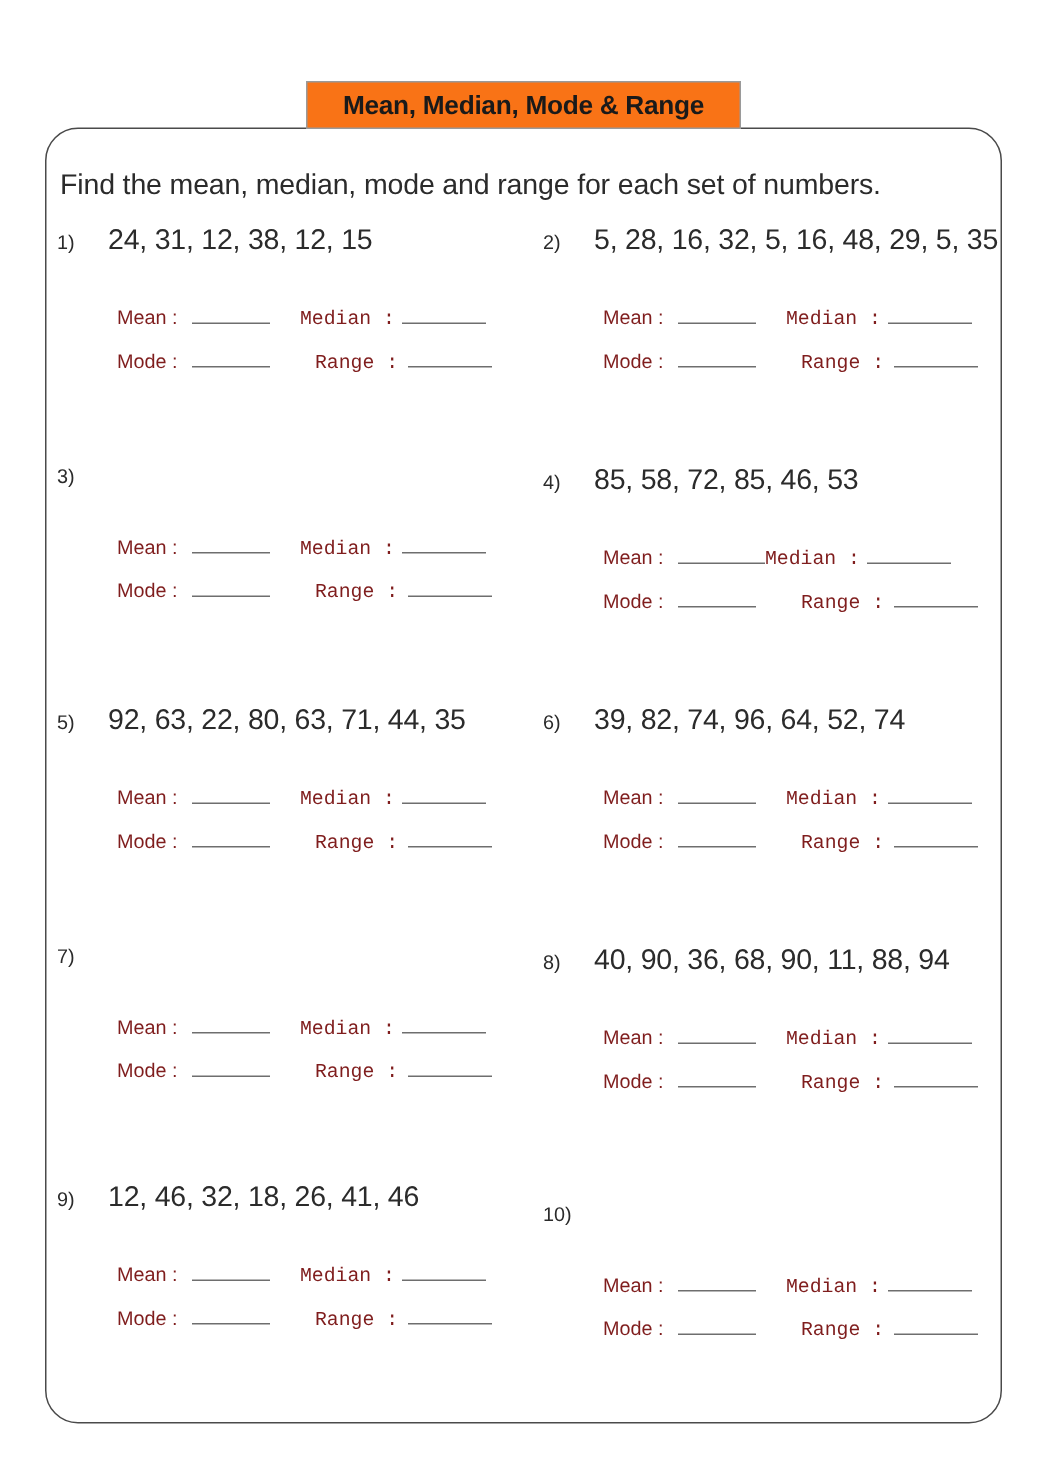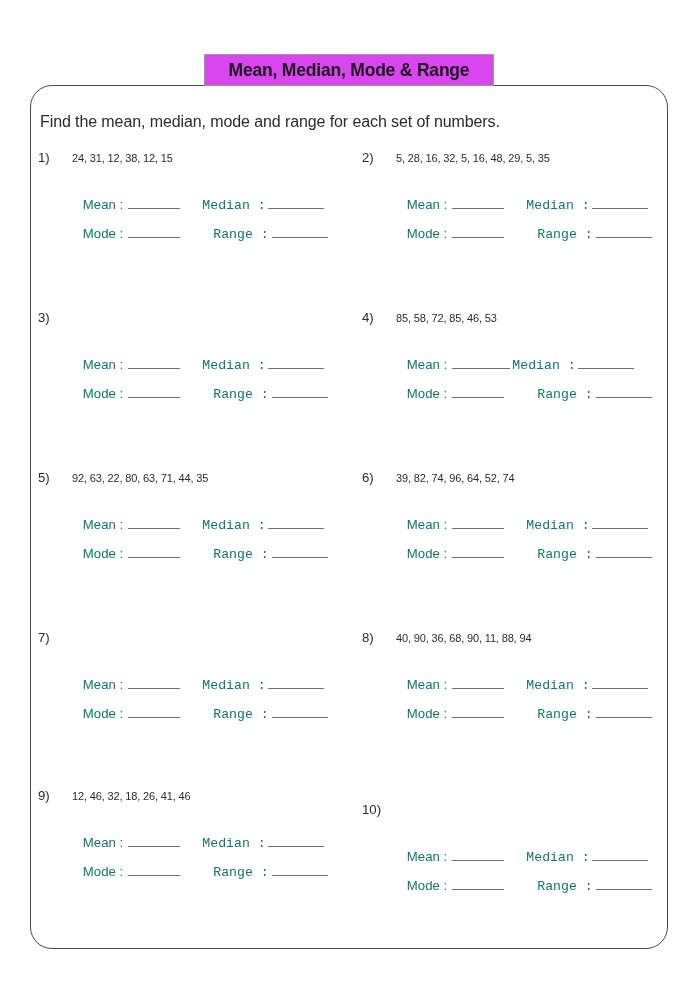--- a/index.html
+++ b/index.html
@@ -18,21 +18,21 @@
 
   
   #title-plaque {
     position: absolute;
     left: 204px;
     top: 54px;
     width: 290px;
     height: 32px;
     box-sizing: border-box;
     border: 1.5px solid #9a9a9a;
-    background: #d946ef;
+    background: #f97316;
     z-index: 5;
     display: flex;
     align-items: center;
     justify-content: center;
   }
   #title-plaque .title-text {
     font-size: 17.5px;
     font-weight: bold;
     letter-spacing: -0.2px;
     color: #1a1a1a;
@@ -51,21 +51,21 @@
     border-radius: 22px;
     background: #ffffff;
     z-index: 1;
   }
 
   
   #instruction {
     position: absolute;
     left: 40px;
     top: 113px;
-    font-size: 16px;
+    font-size: 19px;
     color: #2b2b2b;
     letter-spacing: -0.1px;
     white-space: nowrap;
     z-index: 3;
   }
 
   
   .problem {
     position: absolute;
     z-index: 3;
@@ -79,40 +79,39 @@
     white-space: nowrap;
   }
   .prob-index {
     display: inline-block;
     width: 34px;
     font-size: 13.2px;
     color: #2b2b2b;
     flex: none;
   }
   .prob-numbers {
-    font-size: 11px;
+    font-size: 19px;
     color: #2b2b2b;
     letter-spacing: -0.15px;
   }
 
   .answers {
     margin-top: 31px;
     padding-left: 40px;
   }
   .ans-row {
     display: flex;
     align-items: baseline;
     white-space: nowrap;
     height: 29px;
   }
   .ans-label {
     font-size: 13.2px;
-    color: #0f766e;
+    color: #7f1d1d;
     flex: none;
-    text-align: center;
   }
   .blank {
     display: inline-block;
     border-bottom: 1.6px solid #6e6e6e;
     height: 12px;
     flex: none;
   }
 
   
   .ans-row .lbl-a { width: 50px; }

